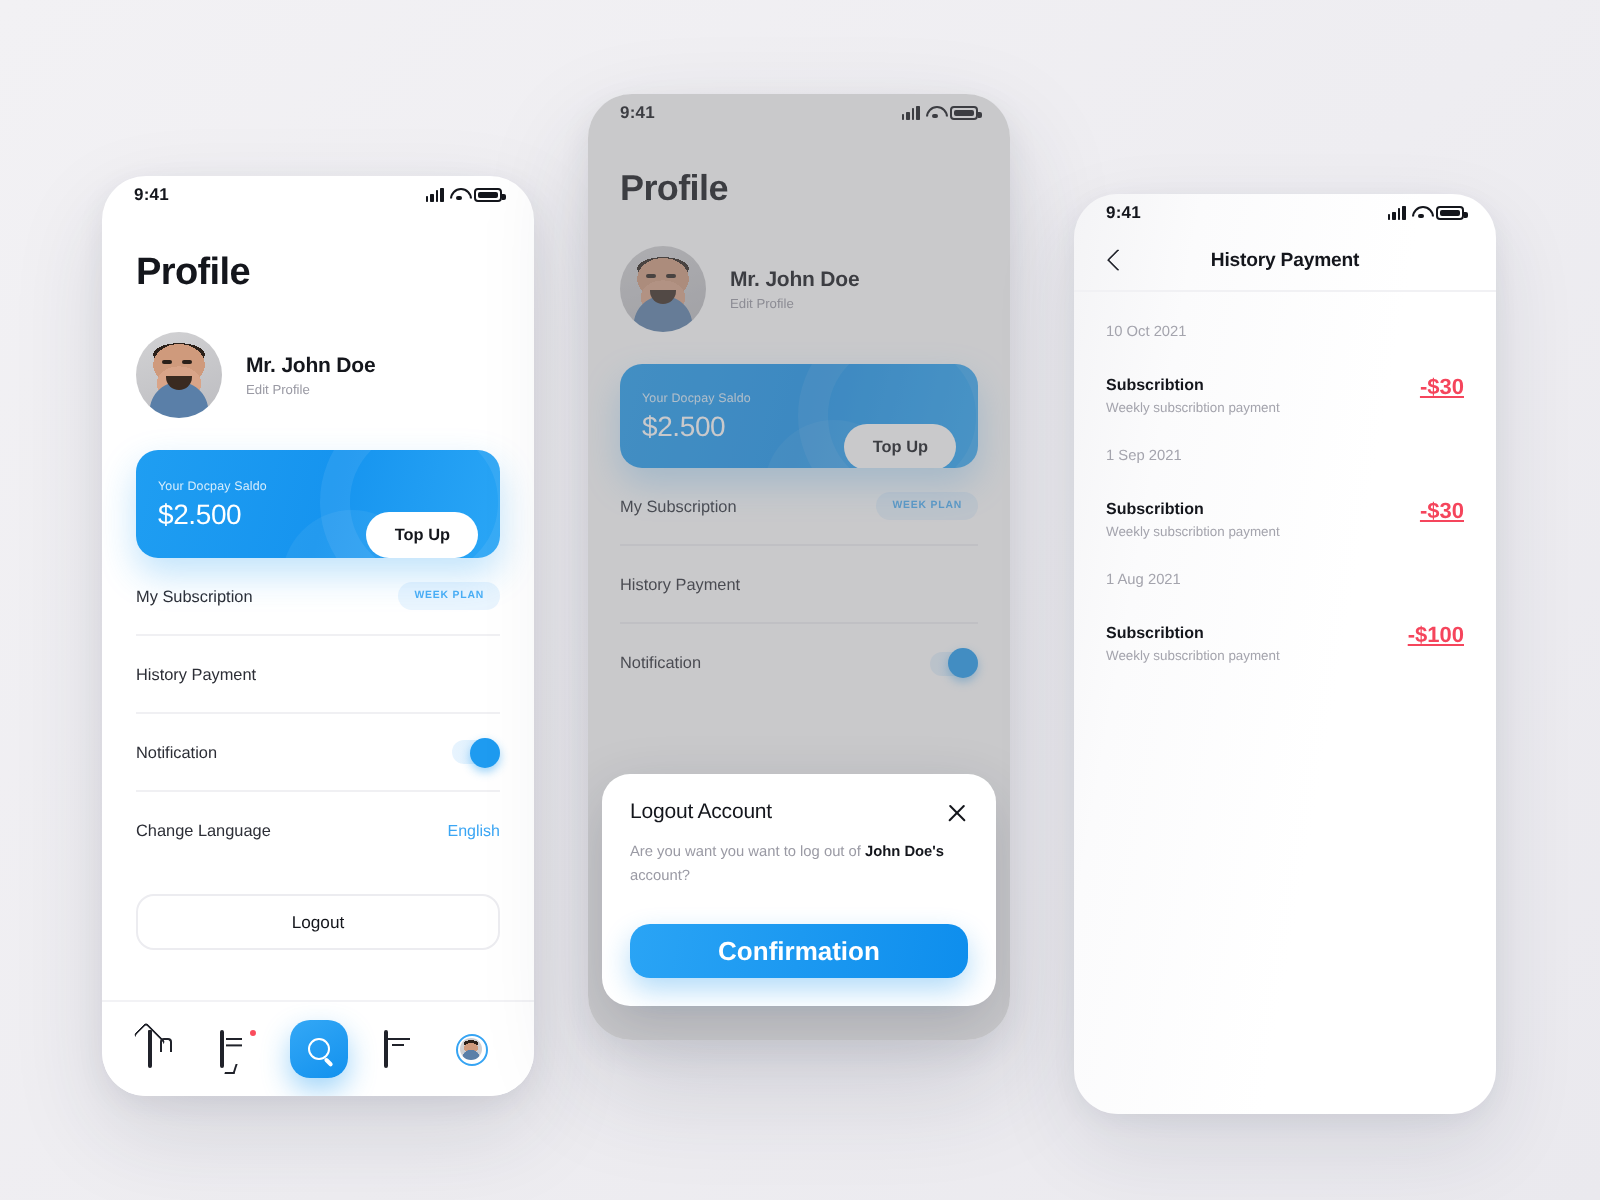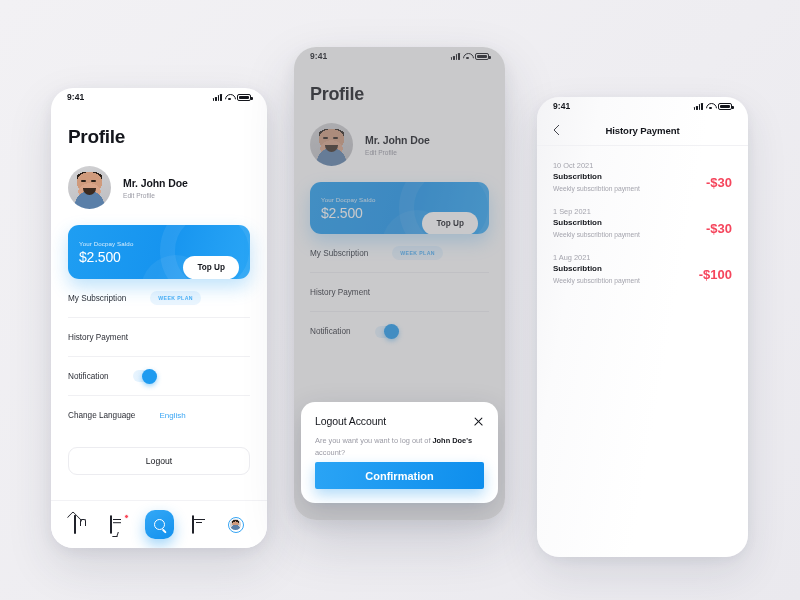--- a/index.html
+++ b/index.html
@@ -103,22 +103,22 @@
   }
   .bal-label { font-size: 6.2px; color: rgba(255,255,255,.82); letter-spacing:.1px; }
   .bal-amount { font-size: 14px; color:#fff; font-weight: 500; letter-spacing:-.2px; margin-top:2px; }
   .topup-btn {
     background:#fff; color:#14161c; font-size: 8.2px; font-weight:bold;
     border-radius: 20px; padding: 7px 14px; border:0; cursor:pointer;
     position: relative; z-index:2;margin-top:31px;
   }
 
   .menu-row {
-    display:flex; align-items:center; justify-content:flex-start;
-    height: 39px; border-bottom: 1px solid #f0f0f3; gap: 24px;
+    display:flex; align-items:center; justify-content:space-between;
+    height: 39px; border-bottom: 1px solid #f0f0f3;
   }
   .menu-row:last-of-type { border-bottom:0; }
   .menu-label { font-size: 8.2px; color:#2c2e36; }
   .badge-week {
     font-size: 5.2px; font-weight:bold; color:#4aaef5; letter-spacing:.4px;
     background:#eaf5fe; border-radius:10px; padding:4px 8px;
   }
   .lang-val { font-size: 8px; color:#3ba6f4; }
   .toggle {
     width: 24px; height: 12px; border-radius: 10px;
@@ -226,23 +226,23 @@
   .modal-title { font-size: 10.5px; font-weight: normal; color:#14161c; letter-spacing:-.1px; }
   .modal-close { width:11px;height:11px;position:relative;cursor:pointer; flex:none; margin-top:1px;}
   .modal-close::before,.modal-close::after{
     content:""; position:absolute; left:0; top:5px; width:11px;height:1.4px;background:#14161c;border-radius:2px;
   }
   .modal-close::before{transform:rotate(45deg)}
   .modal-close::after{transform:rotate(-45deg)}
   .modal-text { font-size: 7.4px; color:#9a9aa4; line-height: 1.65; margin-top: 8px; }
   .modal-text b { color:#14161c; font-weight:bold; }
   .confirm-btn {
-    margin-top: 3px; width:100%; height: 27px; border:0; border-radius: 2px;
+    margin-top: 18px; width:100%; height: 27px; border:0; border-radius: 10px;
     background: linear-gradient(100deg,#2aa4f5 0%, #0e8eed 100%);
-    color:#fff; font-size: 11px; font-weight:bold; cursor:pointer;
+    color:#fff; font-size: 13px; font-weight:bold; cursor:pointer;
     box-shadow: 0 6px 14px rgba(25,150,237,.33);
   }
 
   
   #phone3 {
     left: 537px; top: 97px; width: 211px; height: 460px;
     background: linear-gradient(100deg,#f4f4f6 0%, #fbfbfc 22%, #ffffff 60%);
     box-shadow: 0 16px 42px rgba(40,45,70,.11), 0 3px 12px rgba(40,45,70,.06);
   }
   .navbar {
@@ -256,26 +256,26 @@
     transform: rotate(45deg); border-radius:1px;
   }
   .nav-title {
     position:absolute; left:0; right:0; text-align:center;
     font-size: 9.6px; font-weight: bold; color:#14161c; letter-spacing:-.1px;
     pointer-events: none;
   }
   .hist-body { padding: 0 16px; }
   .hist-date { font-size: 7.4px; color:#a4a4ad; margin-top: 15px; }
   .hist-item {
-    display:flex; align-items:center; justify-content:space-between;
-    margin-top: 2px;
+    display:flex; align-items:flex-start; justify-content:space-between;
+    margin-top: 18px;
   }
   .hist-name { font-size: 8px; font-weight: bold; color:#14161c; }
   .hist-desc { font-size: 6.7px; color:#a4a4ad; margin-top: 4px; }
-  .hist-amt { font-size: 13px; font-weight: bold; }
+  .hist-amt { font-size: 11px; font-weight: bold; text-decoration: underline; }
   .amt-neg { color:#f5455c; }
   .amt-pos { color:#1e9bf0; }
 
   
   .watermark {
     position:absolute; right: 3px; bottom: 6px;
     width: 172px; height: 86px; border-radius: 15px;
     background: #30344a;
     display:flex; flex-direction:column; align-items:center; justify-content:center;
     gap: 2px;

